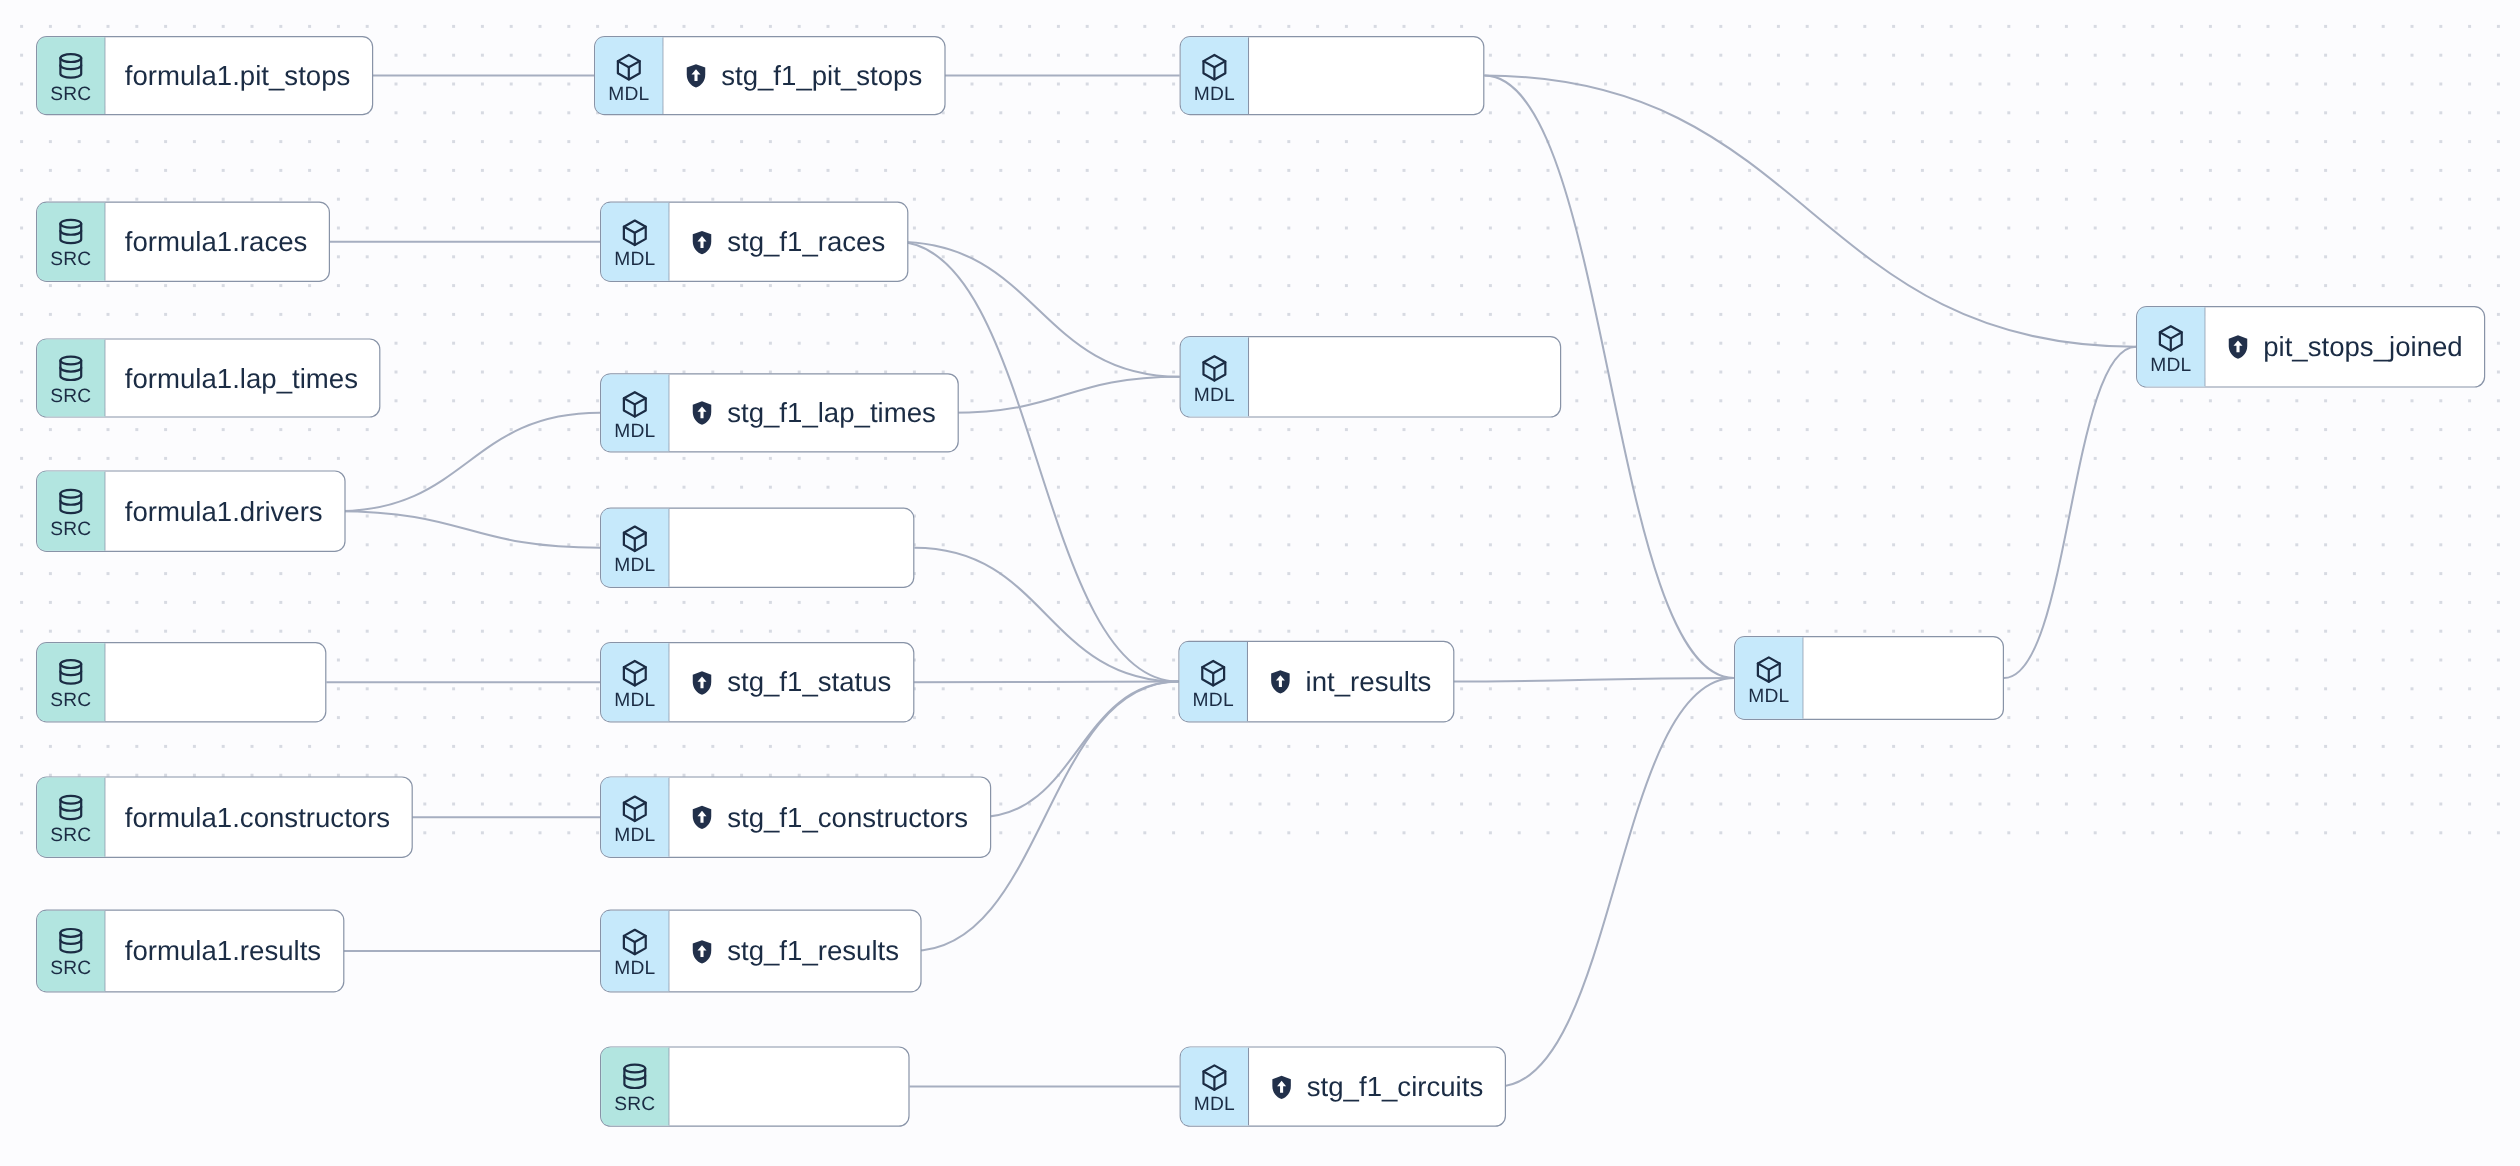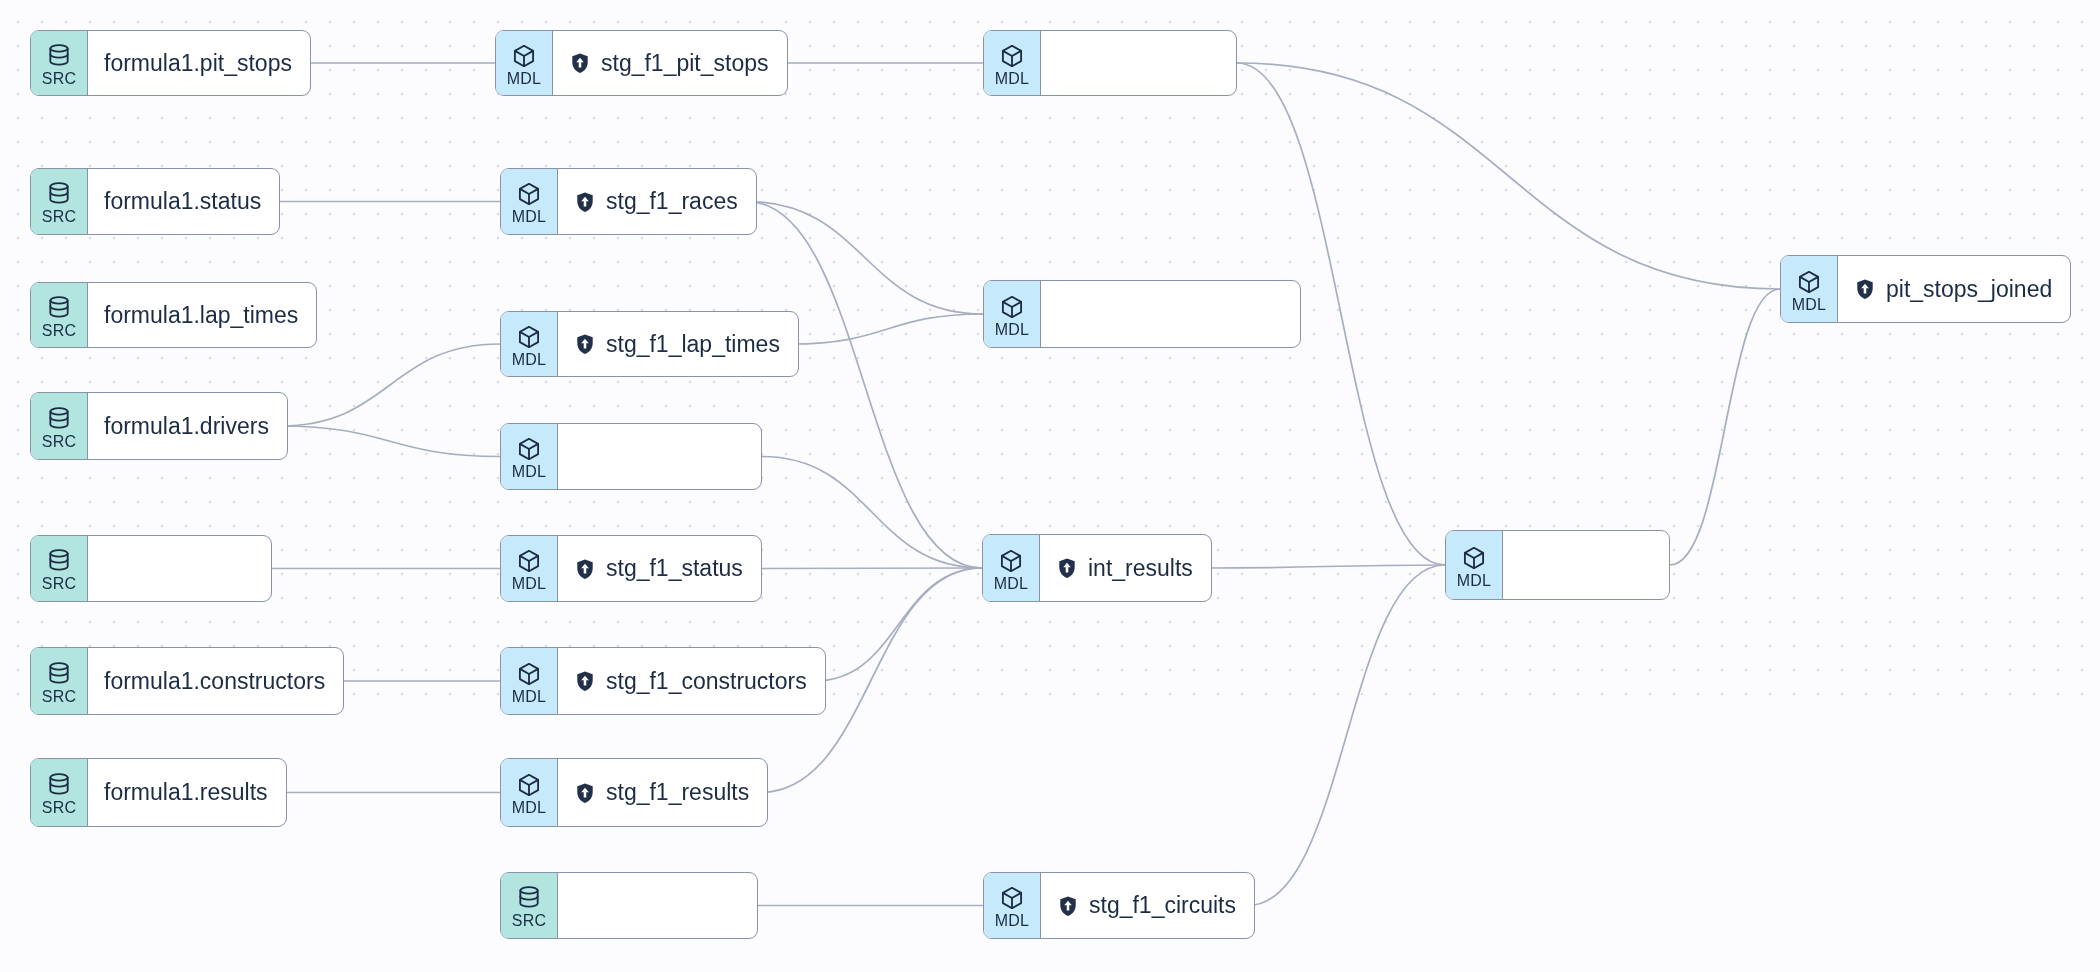--- a/index.html
+++ b/index.html
@@ -81,21 +81,21 @@
       <div class="node source" style="left: 30px; top: 168px; min-width: 230px; height: 67px;">
     <div class="badge">
       <svg viewBox="0 0 24 24">
         <ellipse cx="12" cy="5" rx="8" ry="3"></ellipse>
         <path d="M4 5v5.5c0 1.66 3.58 3 8 3s8-1.34 8-3V5"></path>
         <path d="M4 10.5V17c0 1.66 3.58 3 8 3s8-1.34 8-3v-6.5"></path>
       </svg>
       <span class="badge-label">SRC</span>
     </div>
     <div class="body">
-      <span class="label">formula1.status</span>
+      <span class="label">formula1.races</span>
     </div>
   </div>
       <div class="node source" style="left: 30px; top: 282px; min-width: 278px; height: 66px;">
     <div class="badge">
       <svg viewBox="0 0 24 24">
         <ellipse cx="12" cy="5" rx="8" ry="3"></ellipse>
         <path d="M4 5v5.5c0 1.66 3.58 3 8 3s8-1.34 8-3V5"></path>
         <path d="M4 10.5V17c0 1.66 3.58 3 8 3s8-1.34 8-3v-6.5"></path>
       </svg>
       <span class="badge-label">SRC</span>

